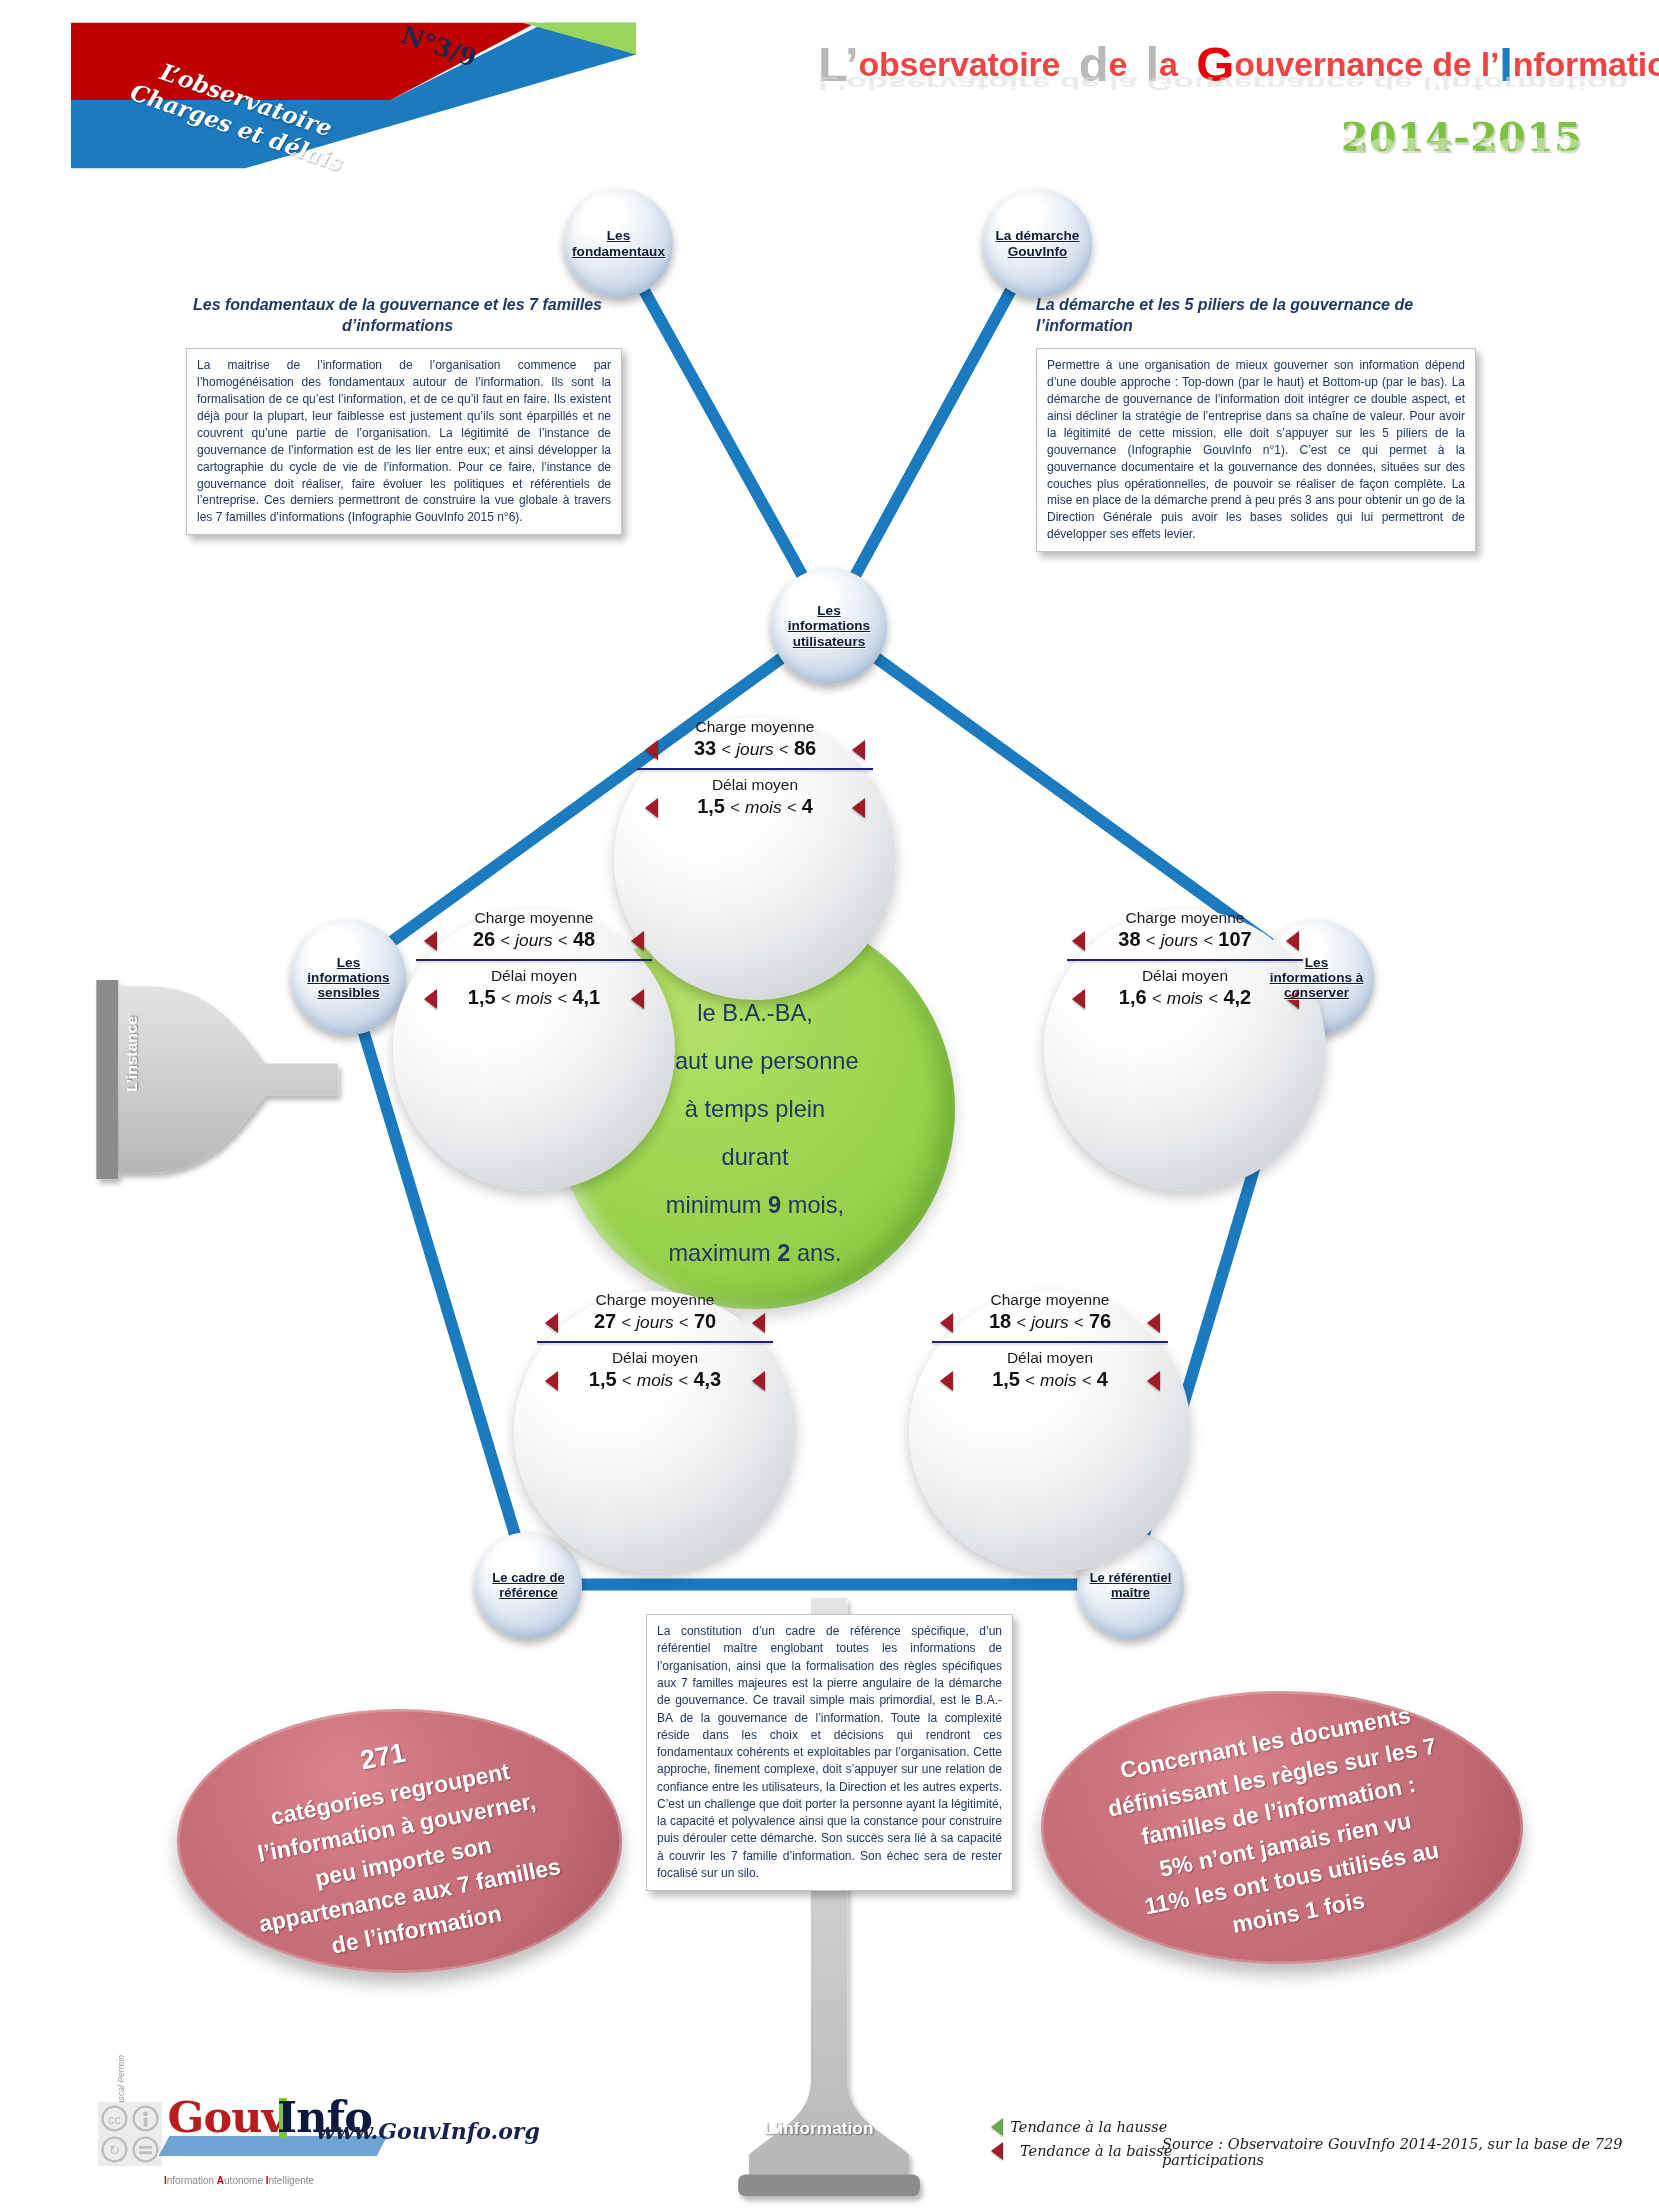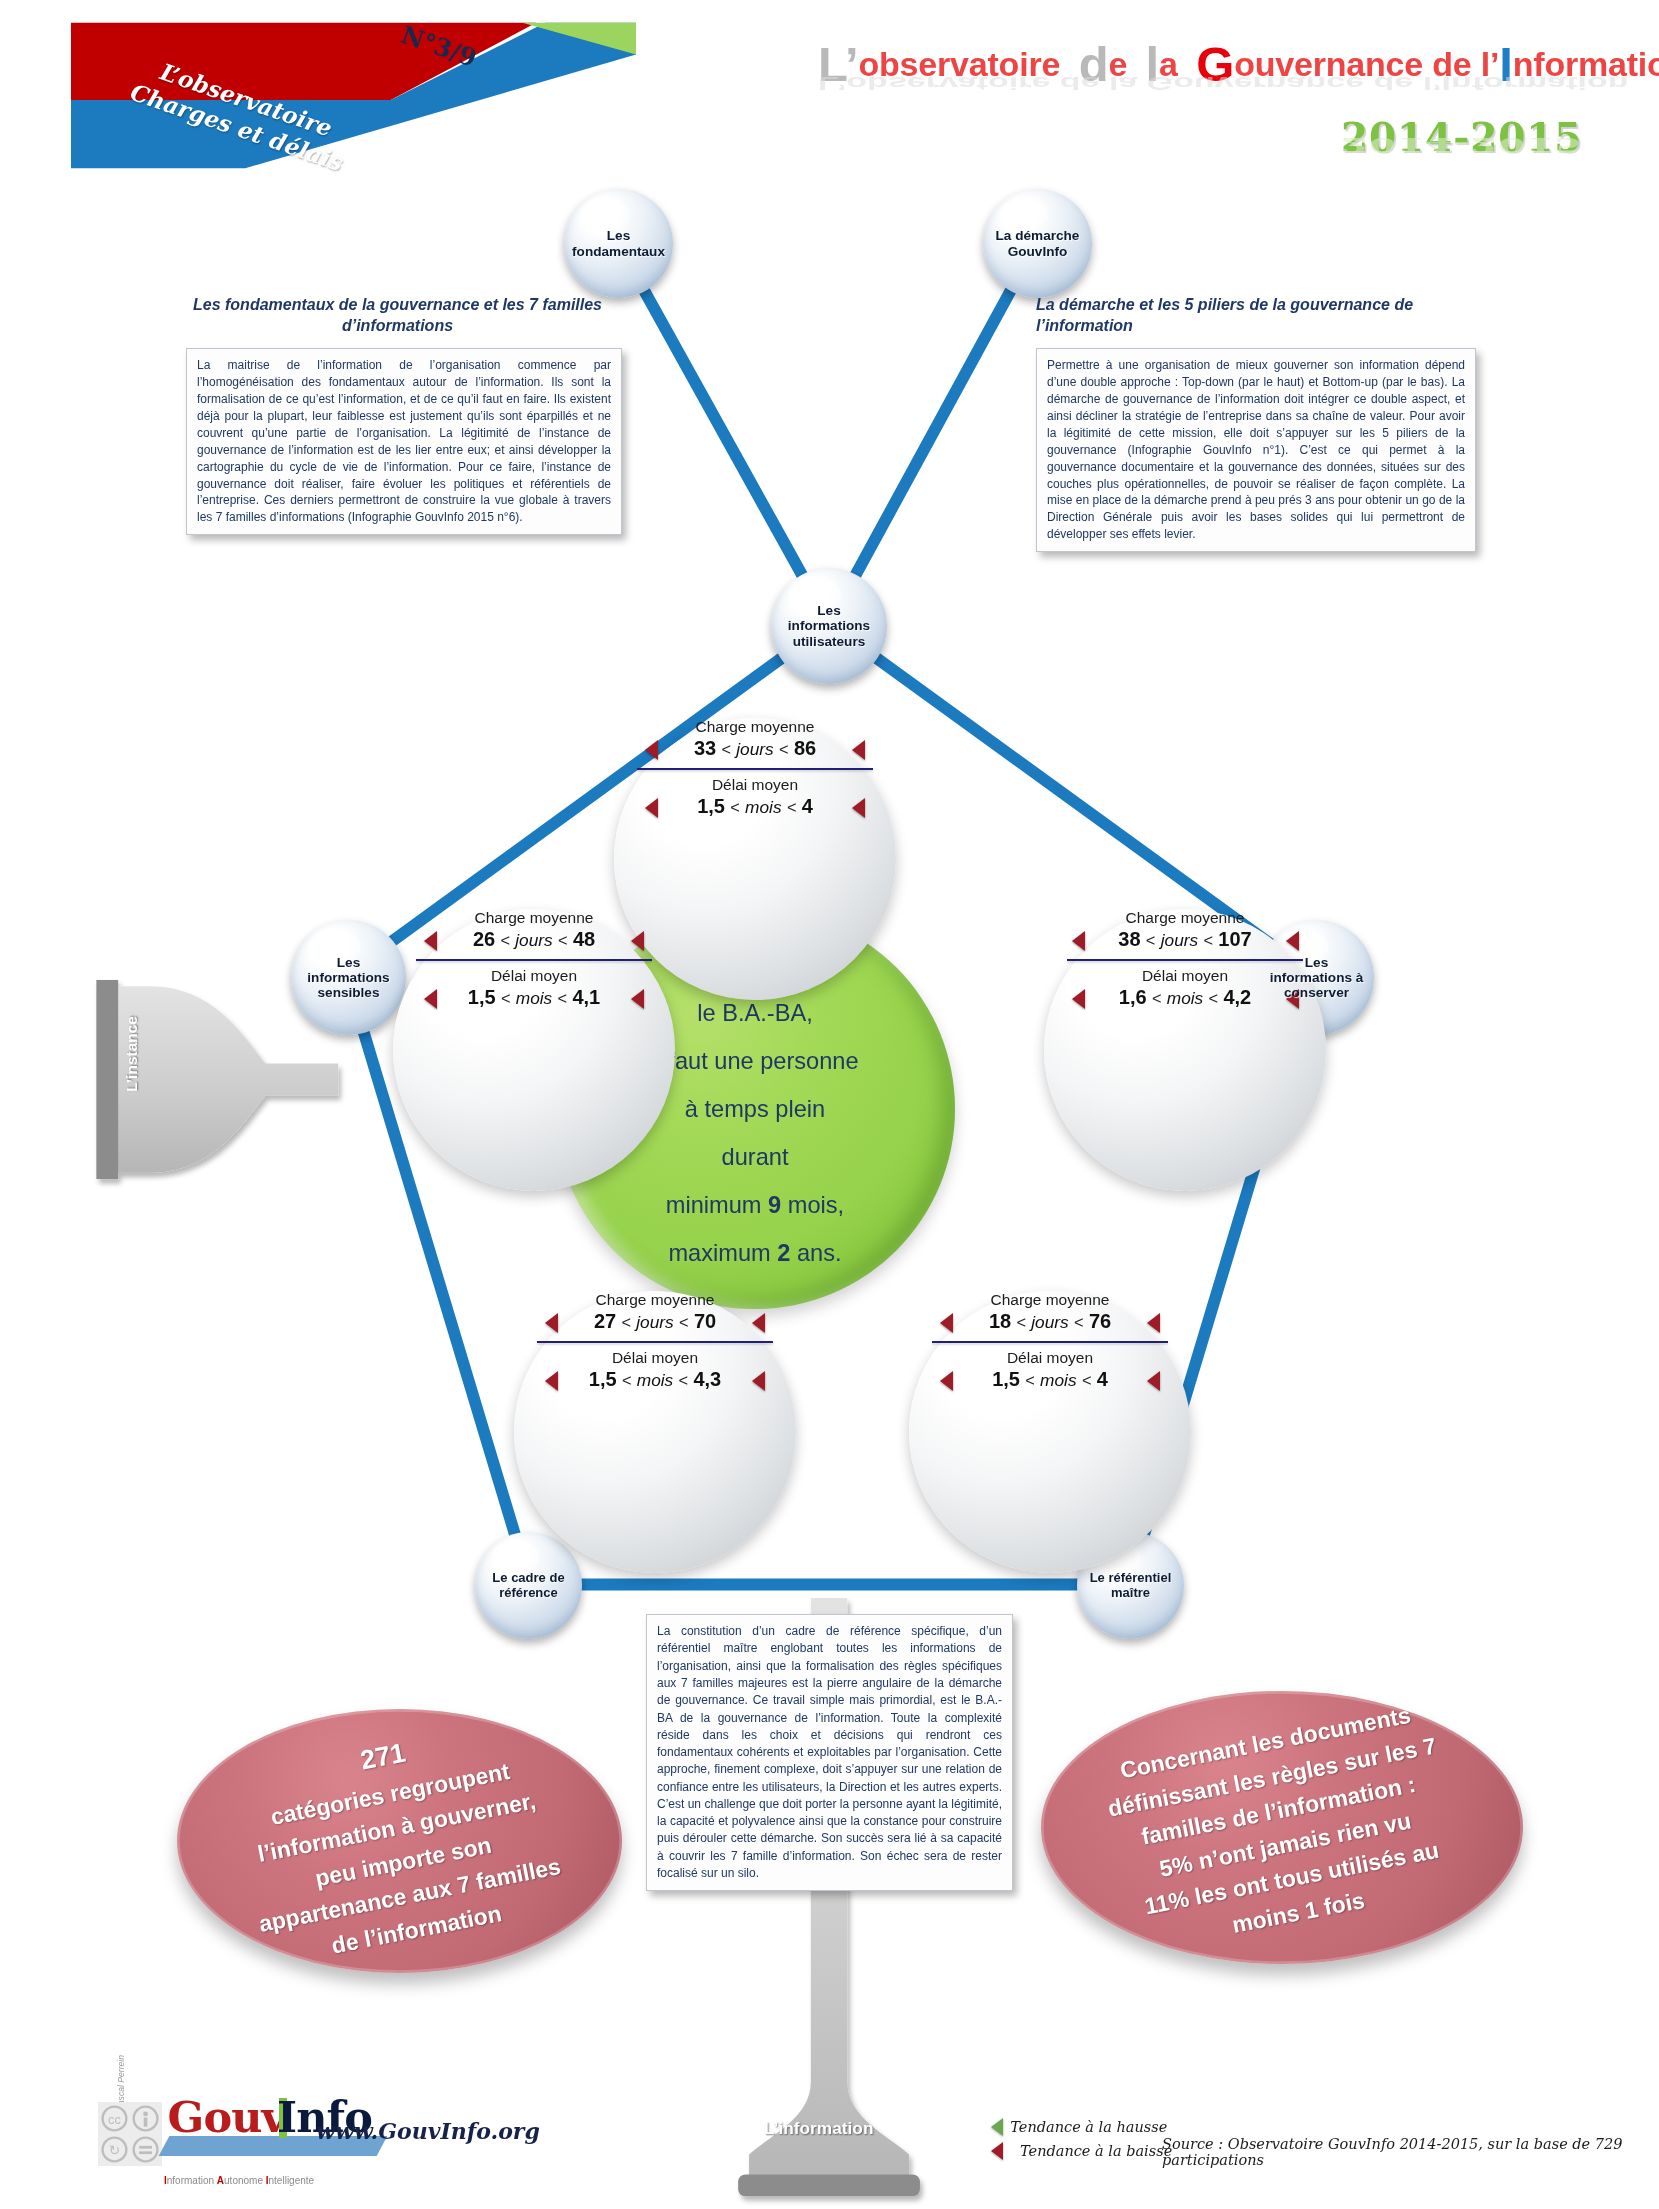--- a/index.html
+++ b/index.html
@@ -42,21 +42,21 @@
   
   #penta{left:0;top:0;width:1659px;height:2209px;pointer-events:none;}
 
   
   .node{position:absolute;border-radius:50%;
         background:
           radial-gradient(circle at 34% 24%, #ffffff 0%, #ffffff 16%, #eef3f8 38%, #ccdaea 70%, #9fb7cf 100%);
         box-shadow:0 4.5px 8.2px rgba(0,0,0,.30), inset 0 -5.5px 11px rgba(120,150,180,.35);
         display:flex;align-items:center;justify-content:flex-end;text-align:center;
         color:#0d1b33;font-weight:bold;line-height:1.12;
-        text-shadow:0.9px 0.9px 0.9px rgba(255,255,255,.85);}
+        text-shadow:0.9px 0.9px 0.9px rgba(255,255,255,.85);text-decoration:underline;}
   .node::after{content:"";position:absolute;left:16%;top:8%;width:44%;height:32%;
         border-radius:50%;background:linear-gradient(180deg,rgba(255,255,255,.95),rgba(255,255,255,0));}
   .node span{position:relative;z-index:2;padding:0 3.6px;}
 
   
   .callout-h{position:absolute;font-style:italic;font-weight:bold;font-size:16px;
              color:#1F3864;line-height:1.3;}
   .callout{position:absolute;background:#fdfdfd;border:0.9px solid #bfc6cf;
            box-shadow:3.6px 4.5px 7.3px rgba(0,0,0,.28);
            padding:8.2px 10px;font-size:12px;line-height:1.41;

